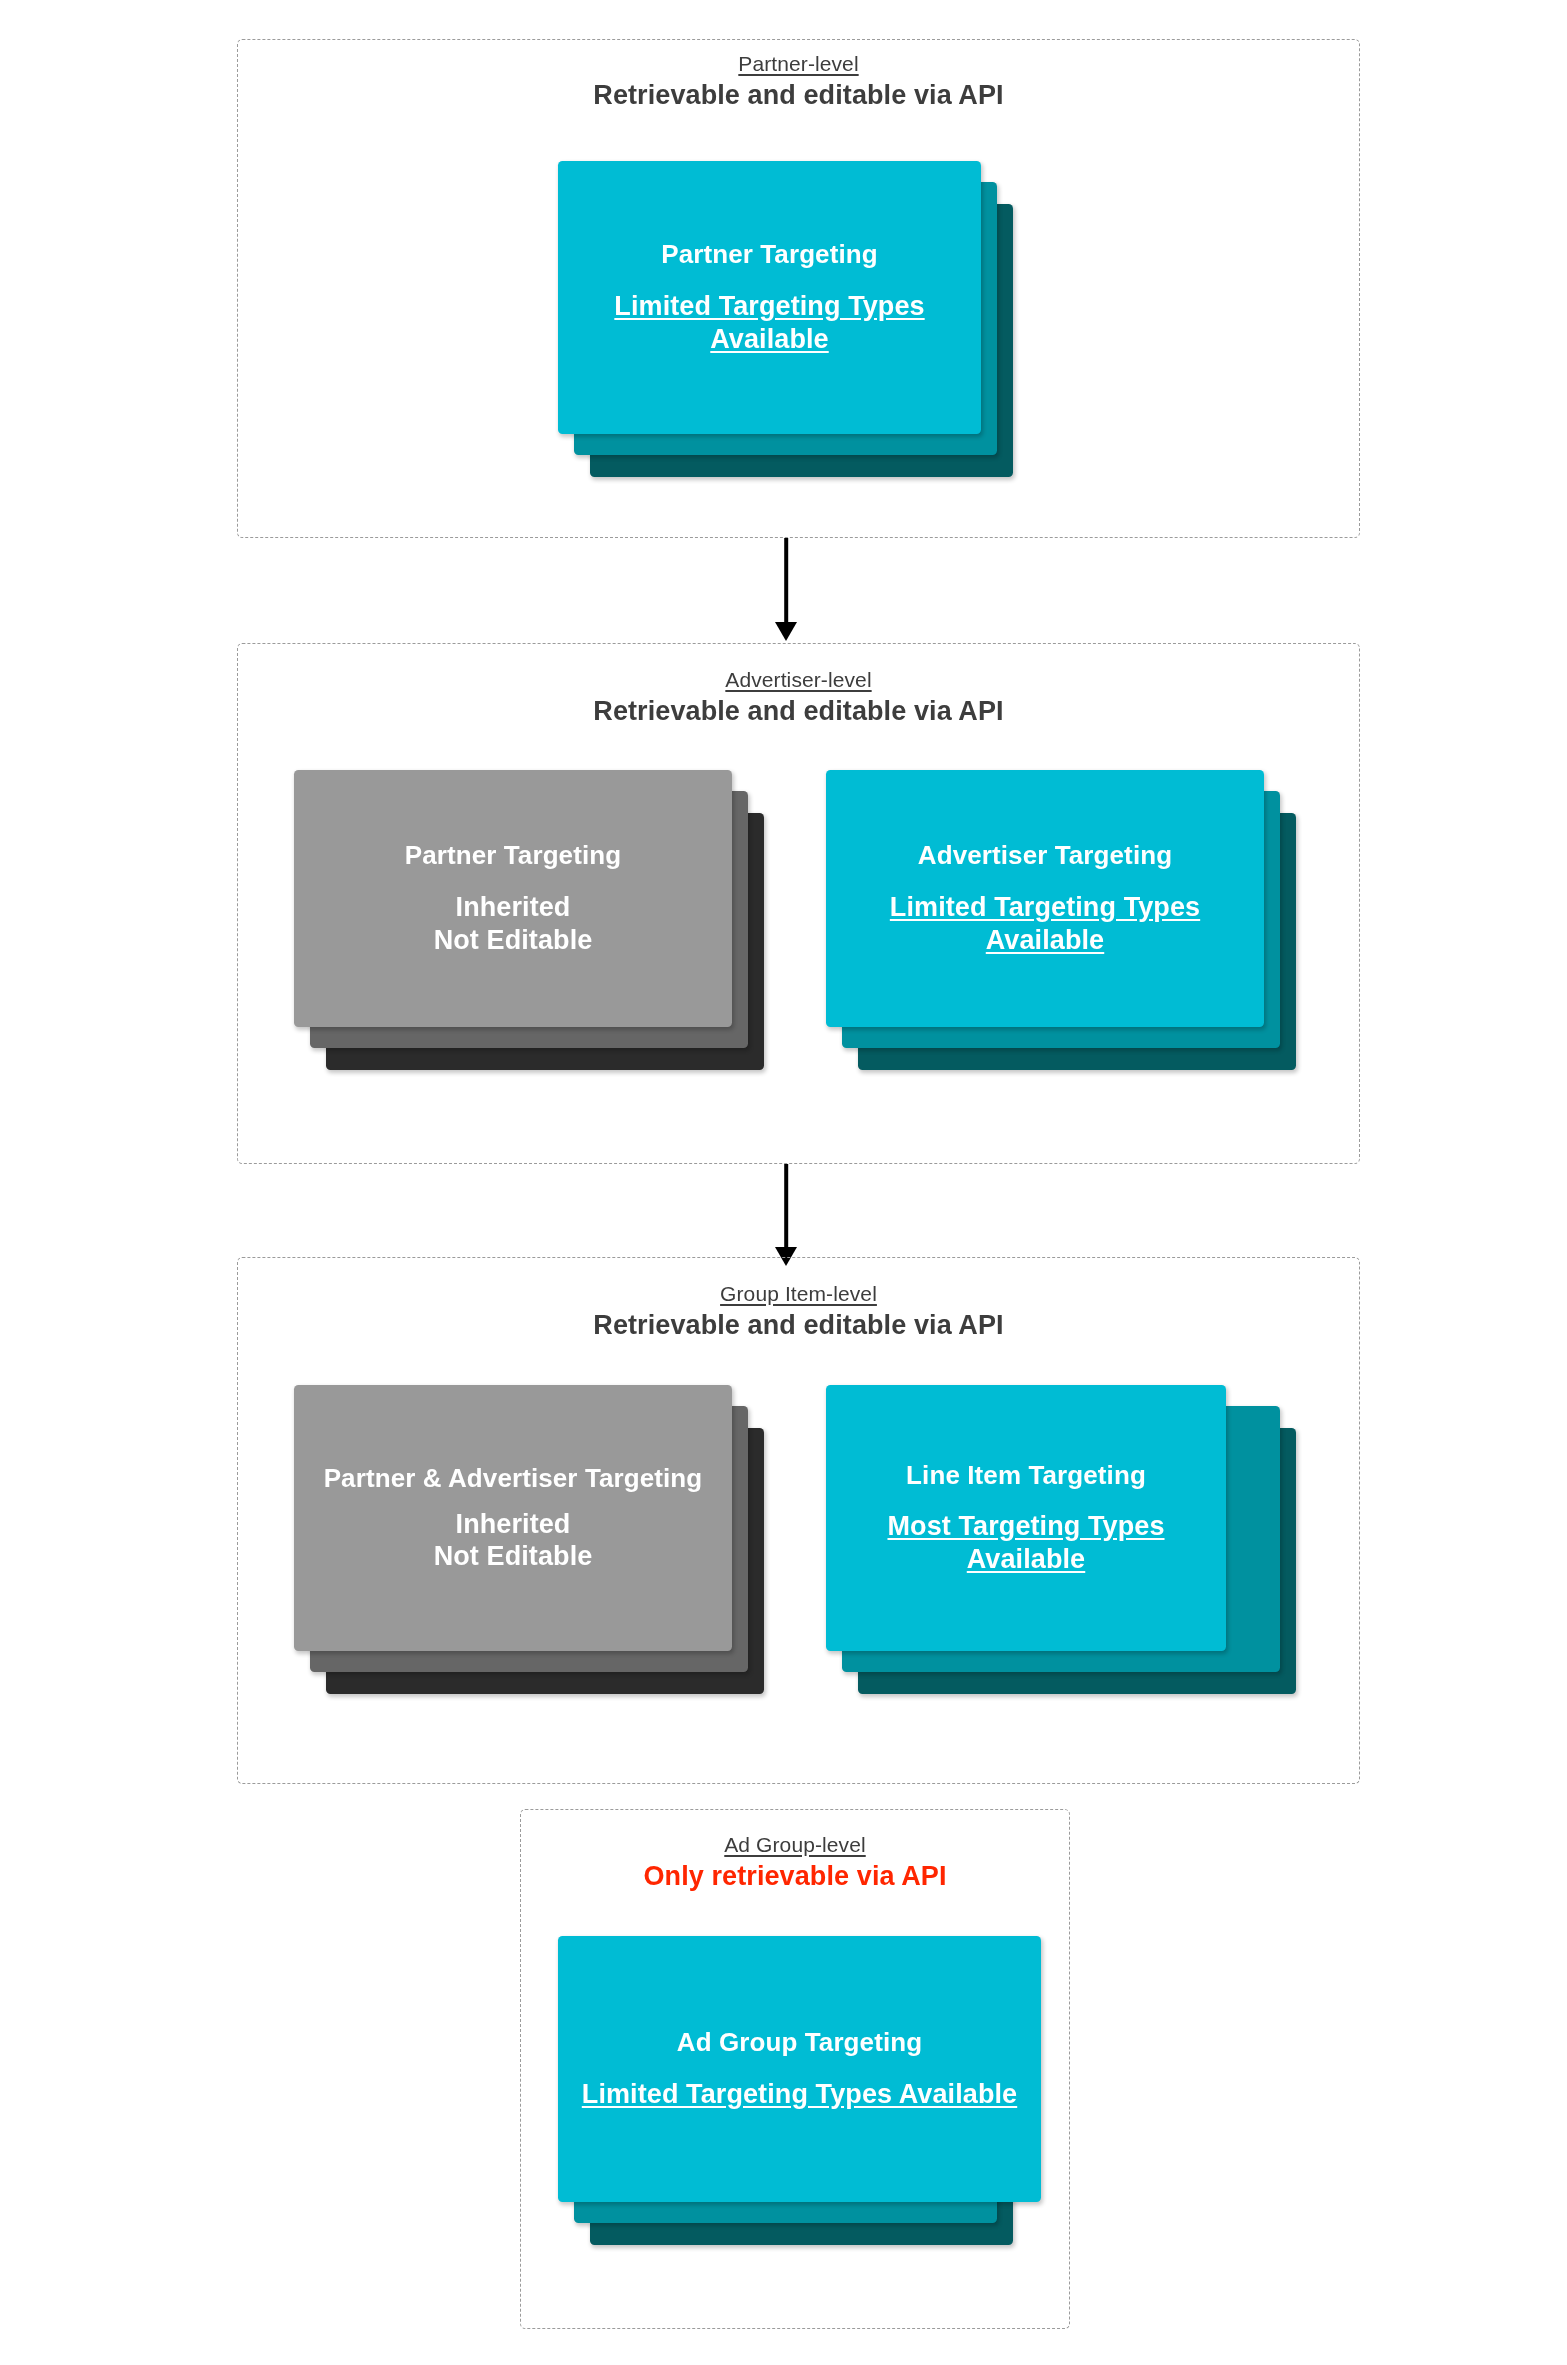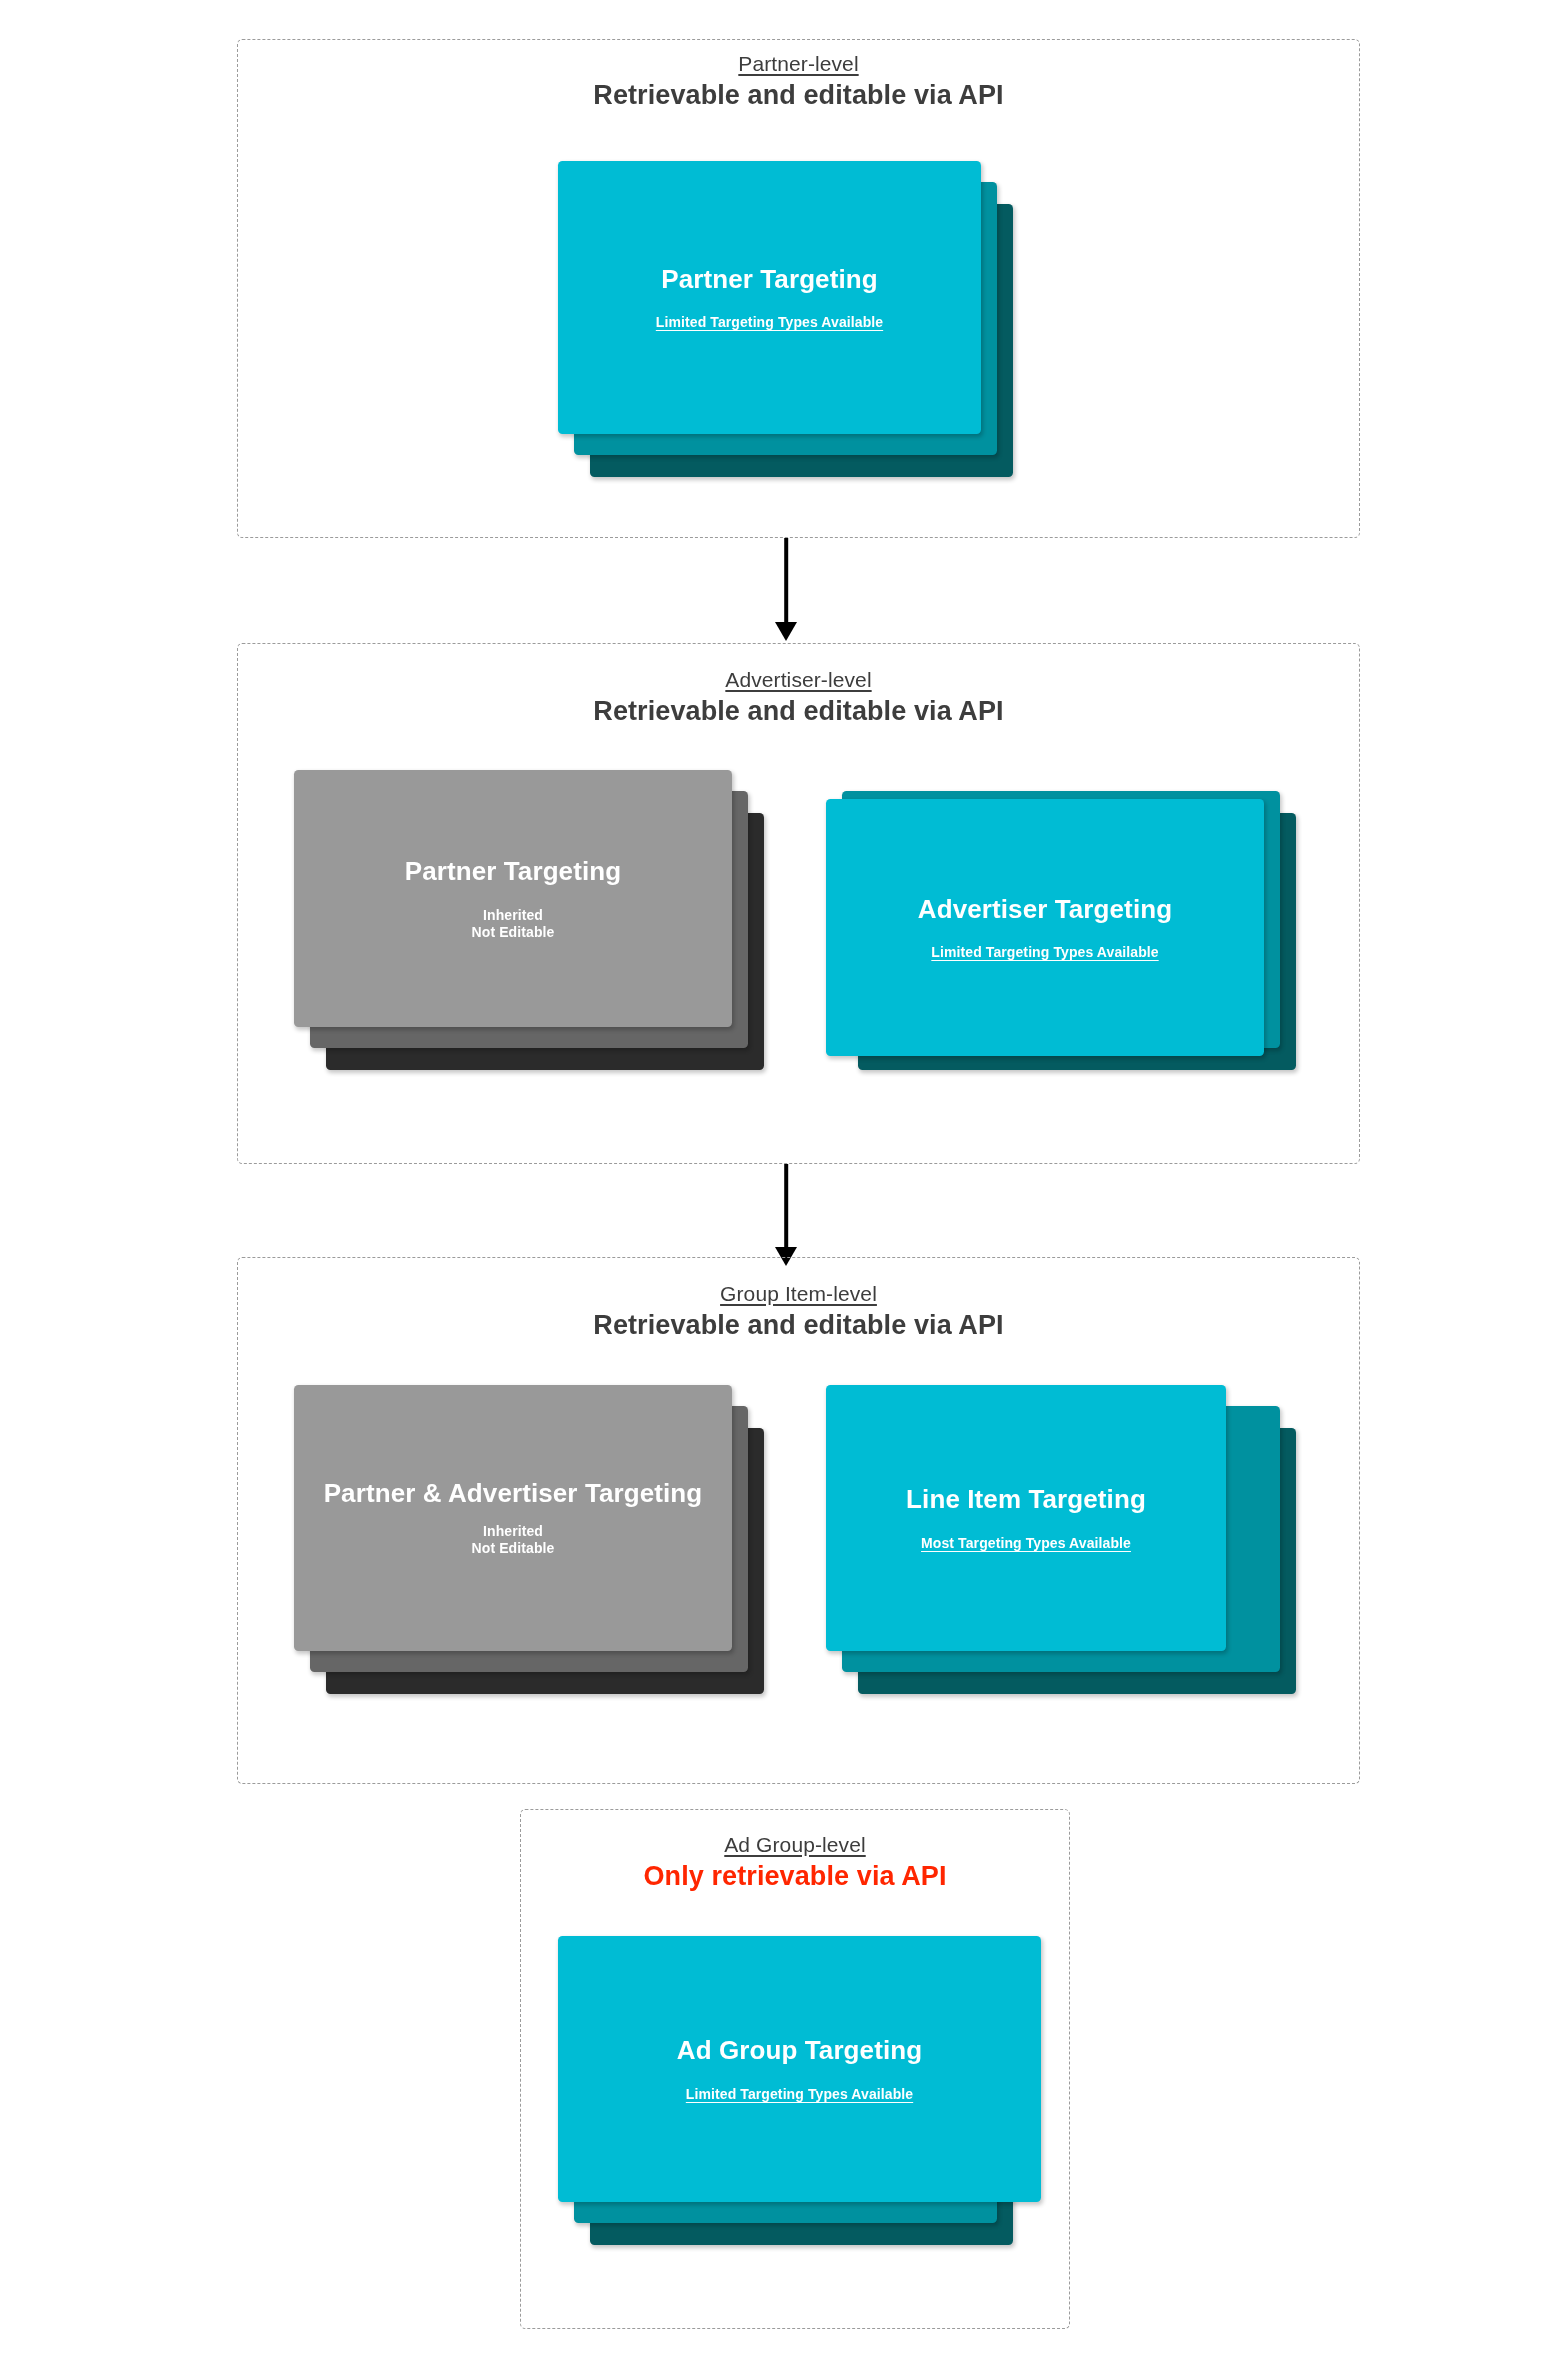--- a/index.html
+++ b/index.html
@@ -95,21 +95,21 @@
   .card-title {
     font-size: 26px;
     font-weight: 700;
     color: #ffffff;
     text-align: right;
     line-height: 1.18;
     margin: 0;
     letter-spacing: 0.1px;
   }
   .card-sub {
-    font-size: 14px;
+    font-size: 27px;
     font-weight: 700;
     color: #ffffff;
     text-align: center;
     line-height: 1.22;
     margin: 19.6px 0 0 0;
     letter-spacing: 0.1px;
   }
   .card-sub.underlined {
     text-decoration: underline;
     text-underline-offset: 2.7px;
@@ -179,21 +179,21 @@
     <div class="card-layer front" style="left:0px; top:0px; width:438px; height:257px;">
       <div class="card-title">Partner Targeting</div>
       <div class="card-sub" style="white-space:pre-line;">Inherited
 Not Editable</div>
     </div>
   </div>
 
   <div class="card-stack cyan" style="left:826px; top:770px; width:473px; height:348px;">
     <div class="card-layer back" style="left:32px; top:43px; width:438px; height:257px;"></div>
     <div class="card-layer mid" style="left:16px; top:21.4px; width:438px; height:257px;"></div>
-    <div class="card-layer front" style="left:0px; top:0px; width:438px; height:257px;margin-top:29px;">
+    <div class="card-layer front" style="left:0px; top:0px; width:438px; height:257px;">
       <div class="card-title">Advertiser Targeting</div>
       <div class="card-sub underlined">Limited Targeting Types Available</div>
     </div>
   </div>
 
   <div class="arrow" style="left:768px; top:1164px; width:36px; height:102px;">
     <div class="arrow-shaft" style="height:84px;"></div>
     <div class="arrow-head"></div>
   </div>
 

